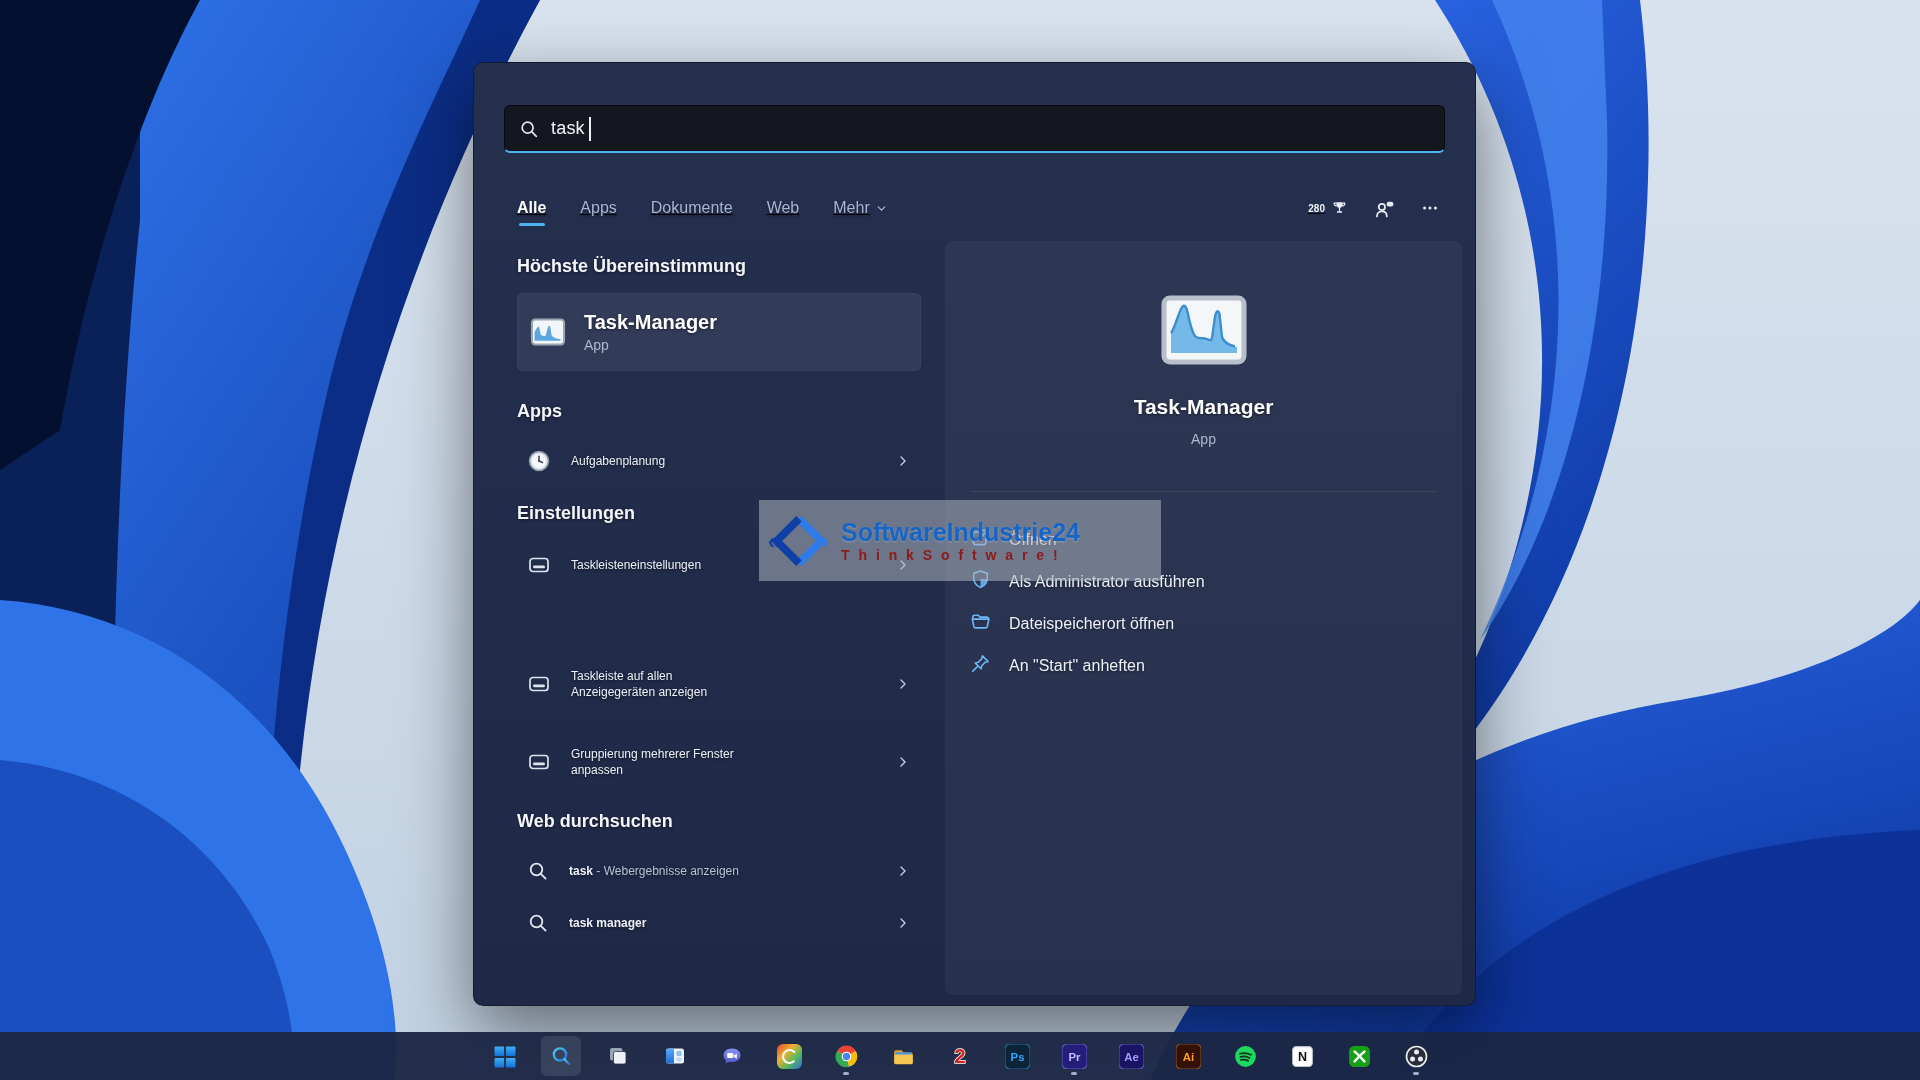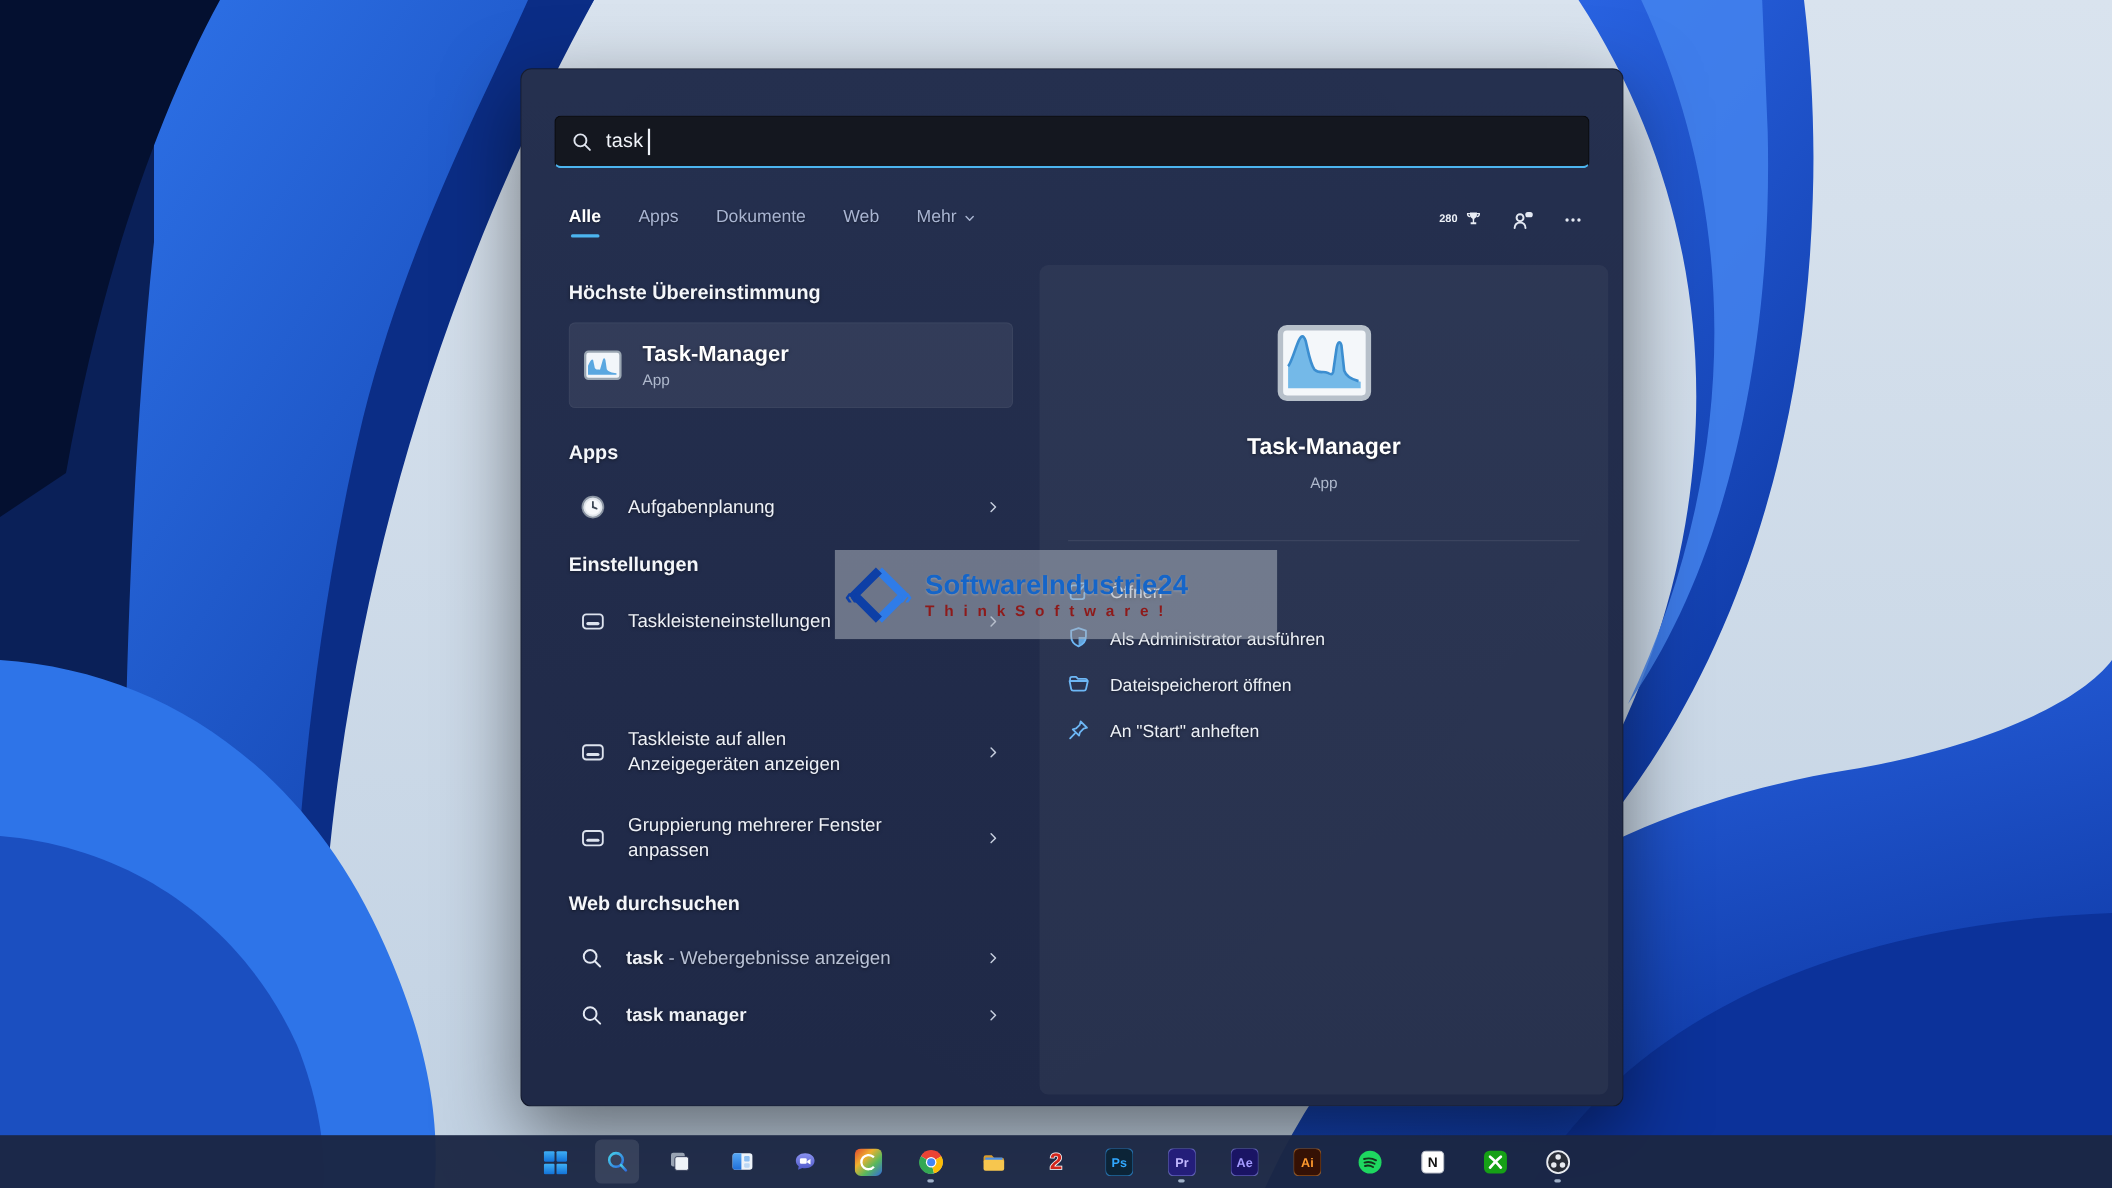--- a/index.html
+++ b/index.html
@@ -12,36 +12,36 @@
     background:linear-gradient(180deg,#25304f 0%,#212b4a 60%,#1f2947 100%);
     border:1px solid rgba(0,0,0,.38);border-radius:10px;
     box-shadow:0 26px 70px rgba(0,0,0,.5);}
   .searchbox{position:absolute;left:30px;top:42px;width:941px;height:48px;
     background:#14171f;border:1px solid rgba(0,0,0,.55);border-bottom:2px solid #4cb5f0;
     border-radius:6px;display:flex;align-items:center;box-sizing:border-box;}
   .searchbox .q{color:#f2f5fa;font-size:18px;letter-spacing:.2px;}
   .caret{width:2px;height:24px;background:#eef2f8;margin-left:4px;}
   .mag{margin:0 12px 0 14px;flex:0 0 auto;}
 
-  .tabs{position:absolute;left:43px;right:36px;top:126px;height:38px;display:flex;align-items:flex-start;}
+  .tabs{position:absolute;left:43px;right:36px;top:126px;height:38px;display:flex;align-items:center;text-decoration:underline;}
   .tab{position:relative;margin-right:34px;font-size:16px;color:#a9b5d2;cursor:default;
     display:flex;align-items:center;gap:5px;text-shadow:0 1px 2px rgba(0,0,0,.4);}
   .tab.active{color:#ffffff;font-weight:bold;}
   .tab.active .tabline{position:absolute;left:50%;transform:translateX(-50%);bottom:-9px;
     width:26px;height:3px;border-radius:2px;background:#4cb5f0;}
   .tabsRight{margin-left:auto;display:flex;align-items:center;gap:26px;}
   .rewards{display:flex;align-items:center;gap:6px;color:#eef2f8;font-size:10px;font-weight:bold;}
 
   .hdr{position:absolute;left:43px;color:#f4f6fa;font-size:18px;font-weight:bold;
     text-shadow:0 1px 3px rgba(0,0,0,.5);}
 
   .lrow{position:absolute;left:43px;width:404px;display:flex;align-items:center;
     gap:20px;padding-left:10px;box-sizing:border-box;border-radius:6px;}
   .lrow .chev{margin-left:auto;margin-right:10px;flex:0 0 auto;}
-  .rowlabel{color:#eef1f7;font-size:17px;line-height:1.35;white-space:pre-line;
+  .rowlabel{color:#eef1f7;font-size:12px;line-height:1.35;white-space:pre-line;
     text-shadow:0 1px 3px rgba(0,0,0,.5);}
   .rowlabel .dim{color:#b9c2d6;font-weight:normal;}
   .best{background:rgba(255,255,255,.07);border:1px solid rgba(255,255,255,.04);}
   .besttext .t{display:block;color:#fff;font-size:20px;font-weight:bold;text-shadow:0 1px 3px rgba(0,0,0,.5);}
   .besttext .s{display:block;color:#aeb8cc;font-size:14px;margin-top:3px;}
 
   
   .rpane{position:absolute;left:471px;top:178px;width:517px;height:754px;
     background:rgba(255,255,255,.045);border-radius:8px;}
   .appbig{position:absolute;left:50%;top:54px;transform:translateX(-50%);}

